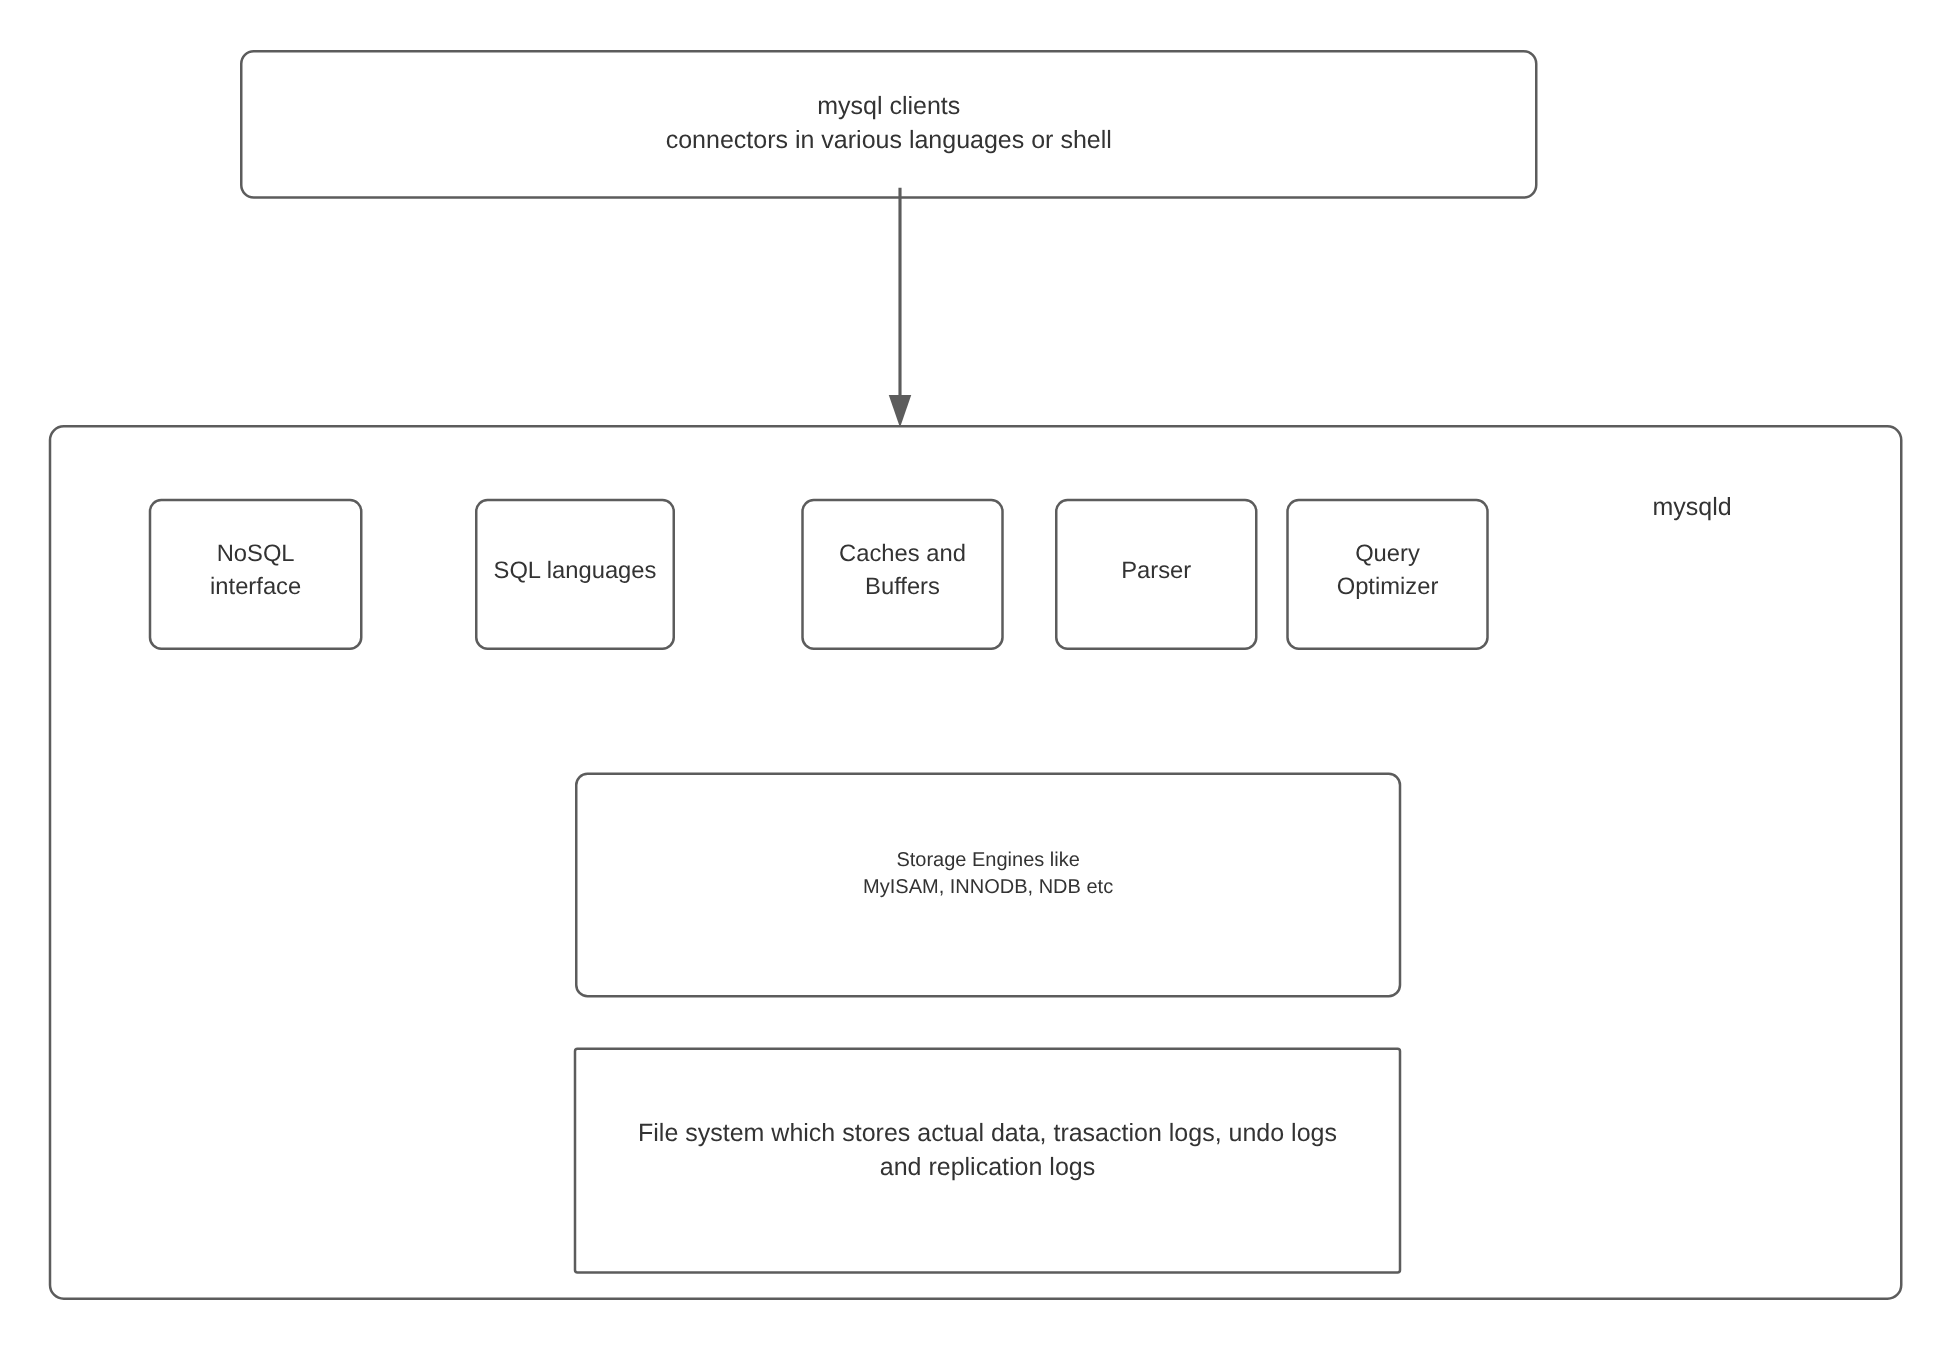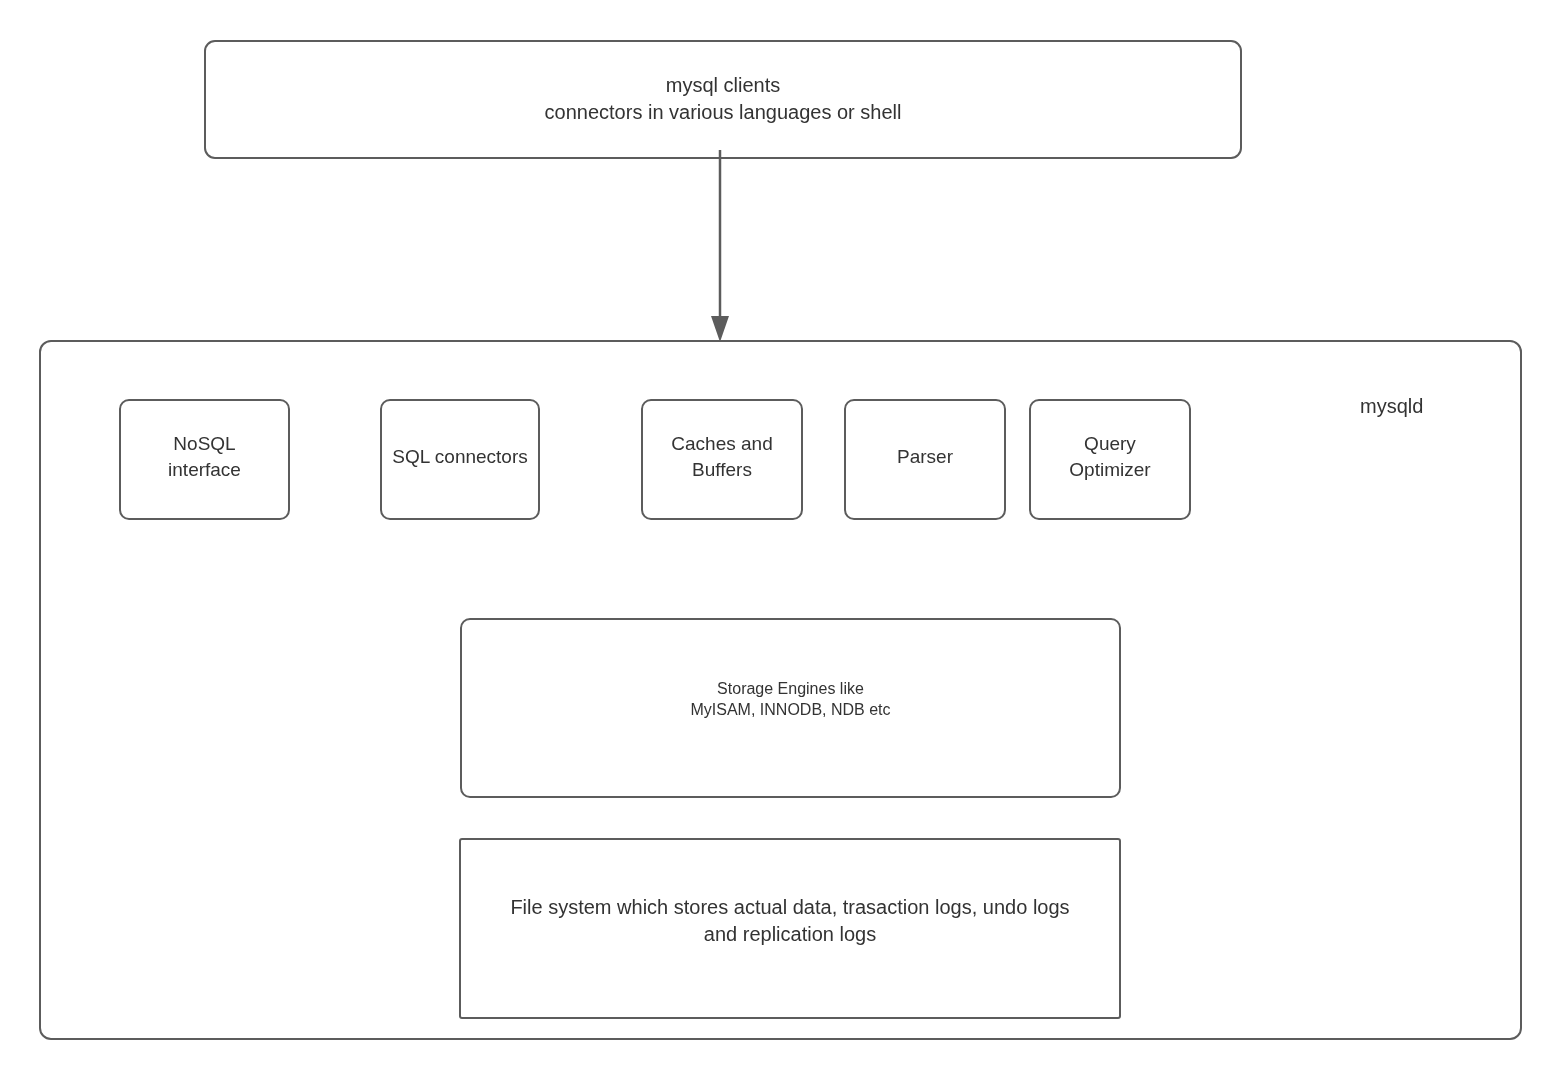--- a/index.html
+++ b/index.html
@@ -37,21 +37,21 @@
     align-items: center;
     justify-content: center;
     text-align: center;
     line-height: 1.33;
     color: #333333;
     white-space: pre-line;
   }
 
   
   #clients-box {
-    left: 204px;
+    left: 192px;
     top: 40px;
     width: 1038px;
     height: 119px;
     font-size: 20px;
     border-radius: 11px;
   }
   #clients-box .label {
     transform: translateY(-1px);
   }
 
@@ -65,21 +65,20 @@
     display: block;
   }
 
   #mysqld-label {
     position: absolute;
     left: 1322px;
     top: 395px;
     font-size: 20px;
     color: #333333;
     white-space: nowrap;
-    margin-left: 38px;
   }
 
   
   .component {
     top: 399px;
     height: 121px;
     font-size: 19px;
     border-radius: 10px;
   }
   #comp-nosql      { left: 119px;  width: 171px; }
@@ -140,21 +139,21 @@
   <div class="box" id="mysqld-box"></div>
 
   <div id="mysqld-label">mysqld</div>
 
   <div class="box component" id="comp-nosql">
     <span class="label">NoSQL
 interface</span>
   </div>
 
   <div class="box component" id="comp-sql">
-    <span class="label">SQL connectors</span>
+    <span class="label">SQL languages</span>
   </div>
 
   <div class="box component" id="comp-caches">
     <span class="label">Caches and
 Buffers</span>
   </div>
 
   <div class="box component" id="comp-parser">
     <span class="label">Parser</span>
   </div>

